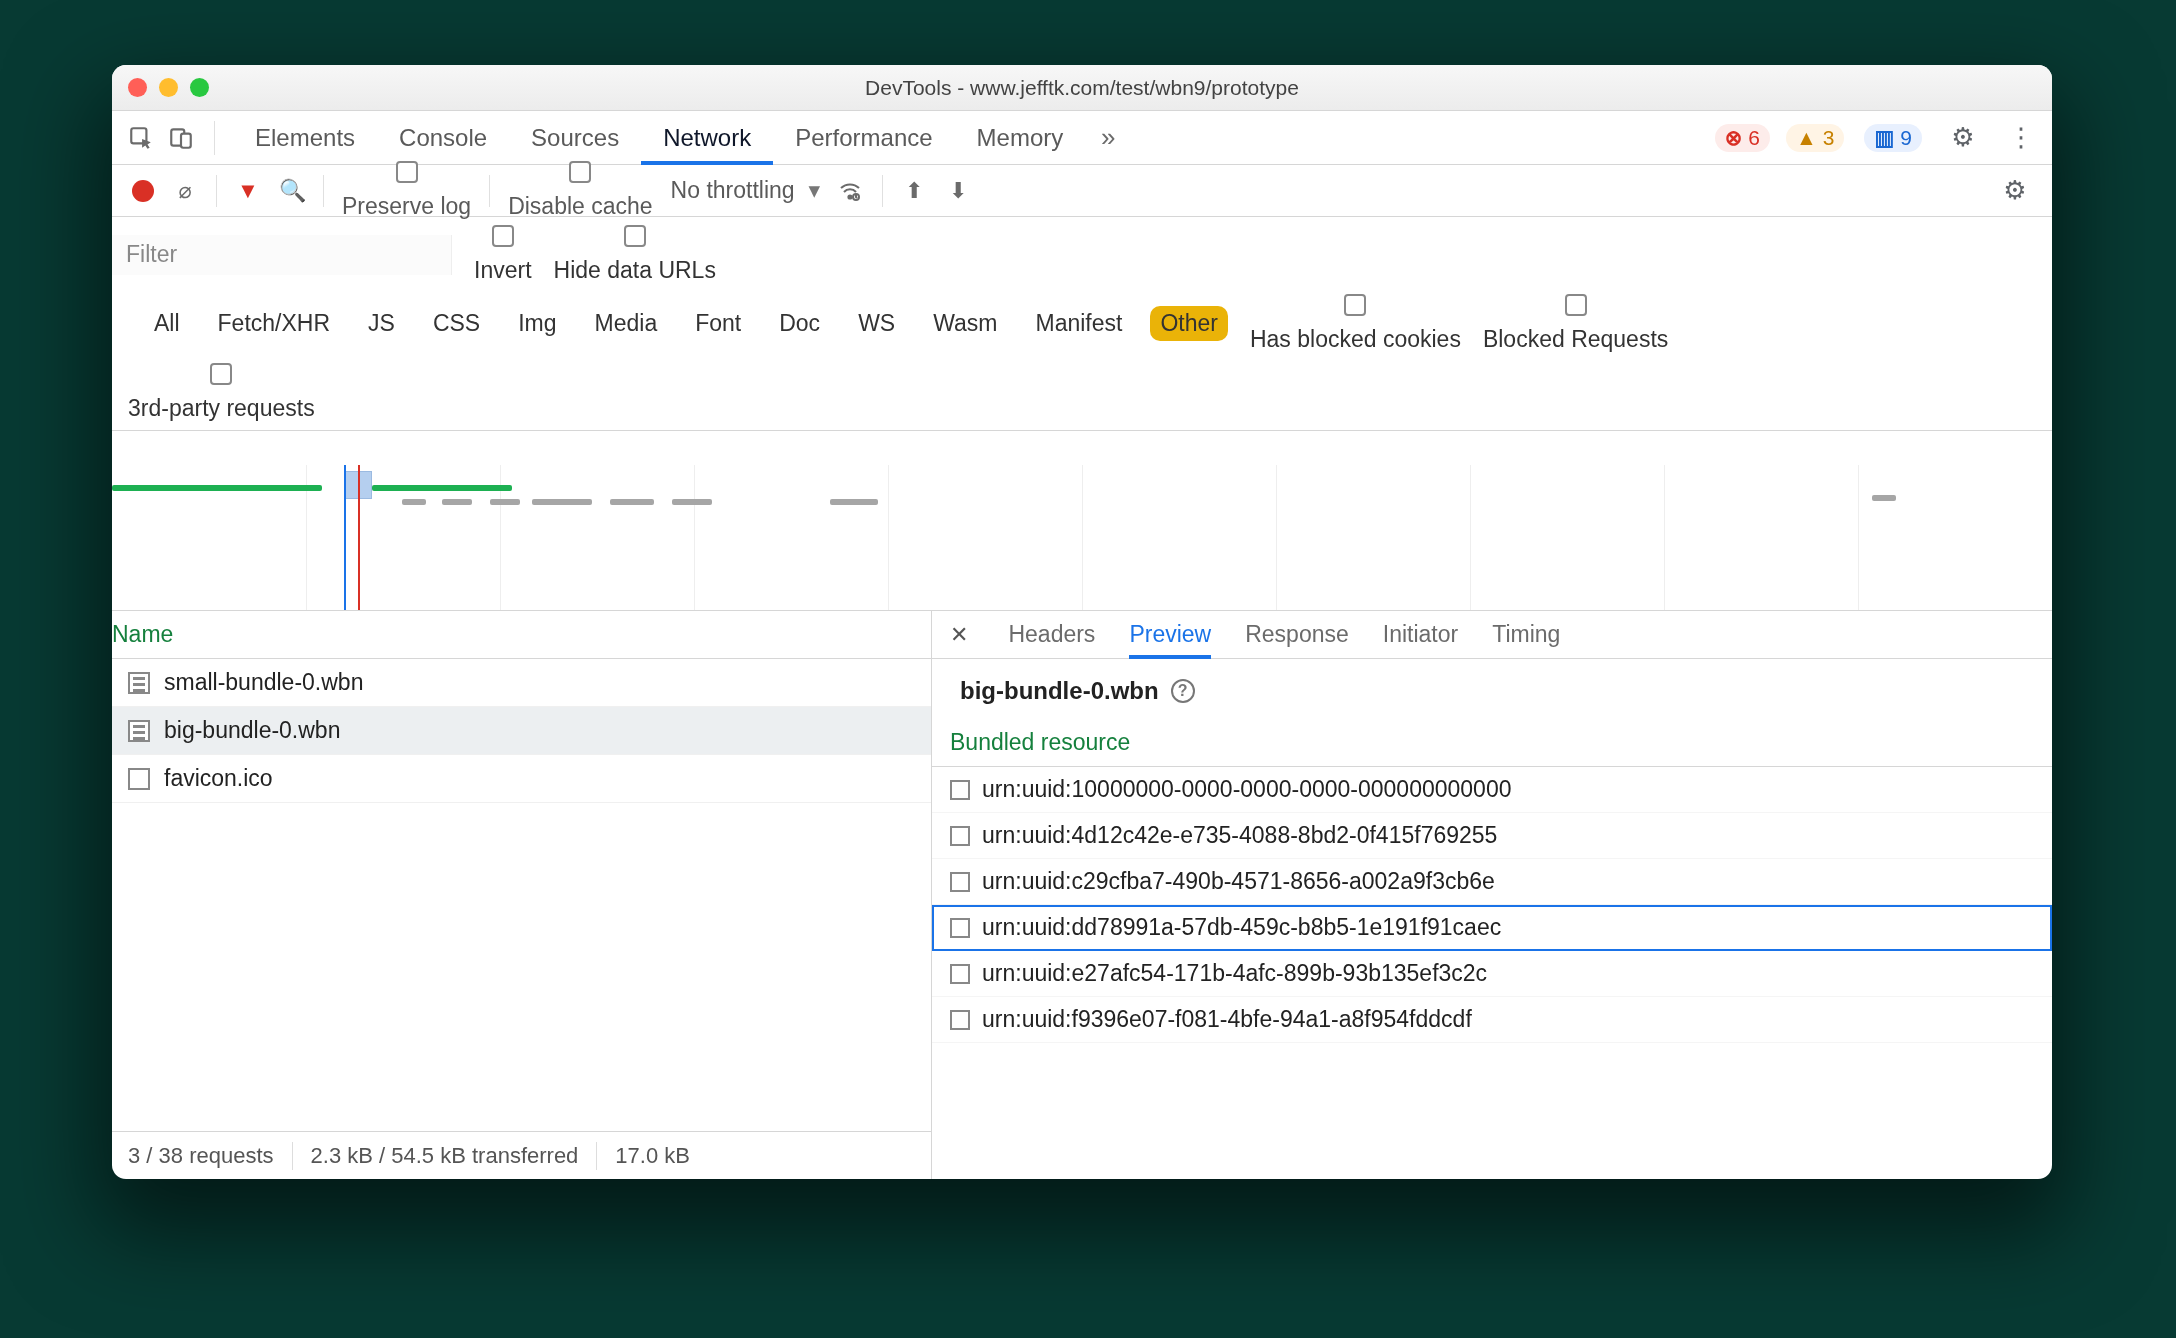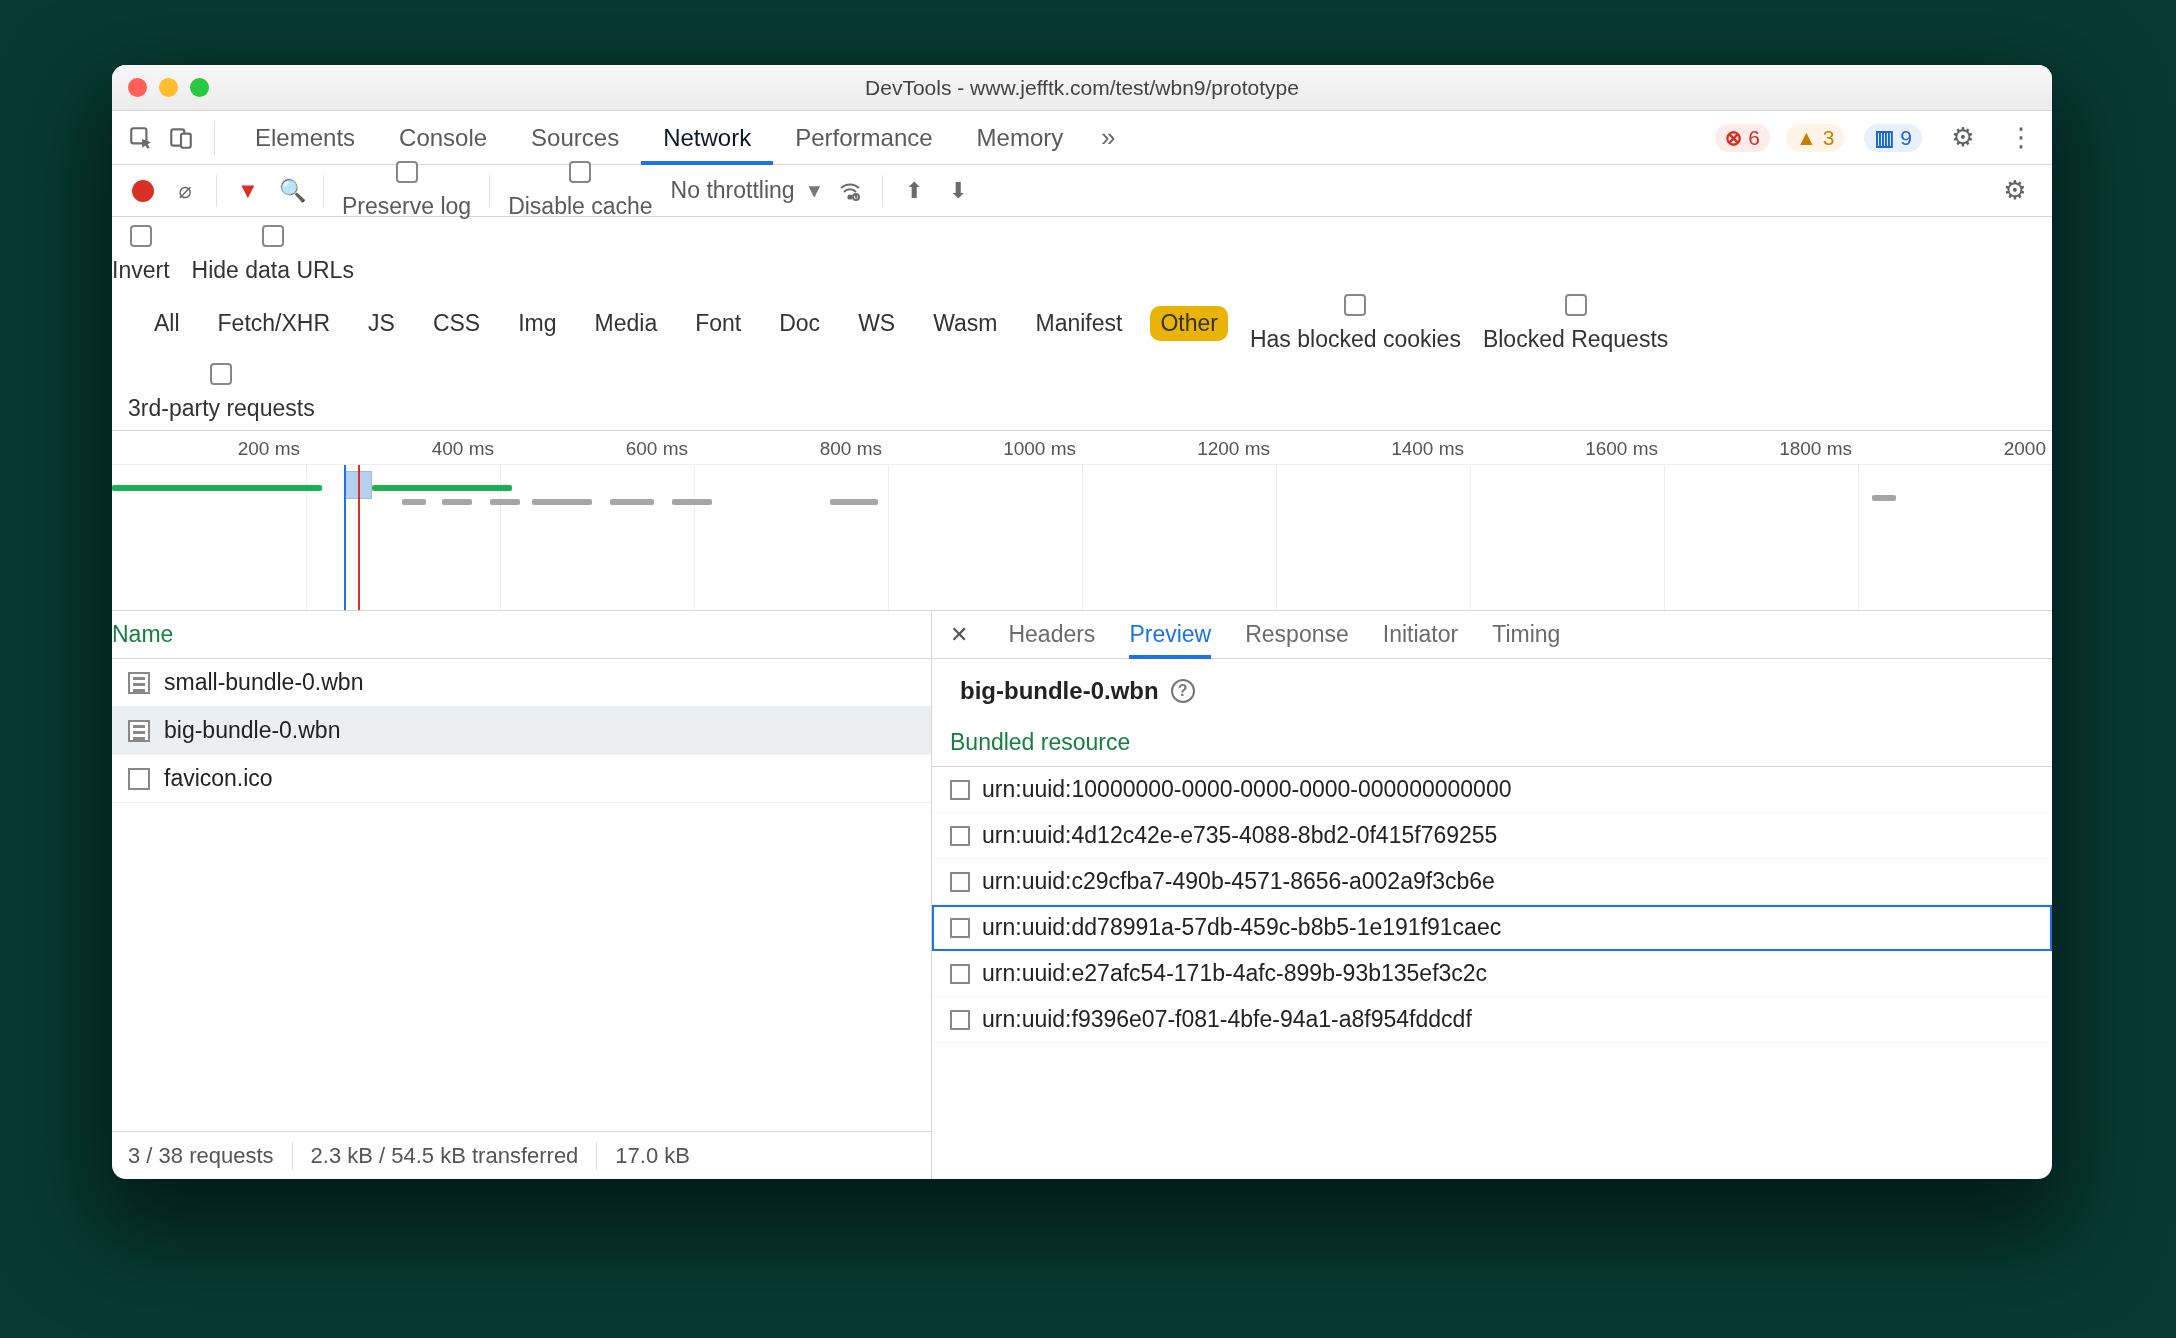--- a/index.html
+++ b/index.html
@@ -200,20 +200,21 @@
     </span>
     <div class="vsep"></div>
     <span class="tb-icon">⬆</span>
     <span class="tb-icon">⬇</span>
     <div class="spacer" style="flex:1"></div>
     <span class="gear">⚙</span>
   </div>
 
   <div class="filterbar">
     <div class="row">
+      <input class="filter-input" placeholder="Filter" style="">
       <label class="cb">
           <span class="box"></span>
           <span>Invert</span>
         </label>
       <label class="cb">
           <span class="box"></span>
           <span>Hide data URLs</span>
         </label>
     </div>
     <div class="row" style="padding-left:32px;">
@@ -242,32 +243,20 @@
     </div>
     <div class="row" style="padding-left:16px;">
       <label class="cb">
           <span class="box"></span>
           <span>3rd-party requests</span>
         </label>
     </div>
   </div>
 
   <div class="timeline">
-    <div class="ticks" id="ticks">
-        <span class="tick" style="left: 194px;">200 ms</span>
-        <span class="tick" style="left: 388px;">400 ms</span>
-        <span class="tick" style="left: 582px;">600 ms</span>
-        <span class="tick" style="left: 776px;">800 ms</span>
-        <span class="tick" style="left: 970px;">1000 ms</span>
-        <span class="tick" style="left: 1164px;">1200 ms</span>
-        <span class="tick" style="left: 1358px;">1400 ms</span>
-        <span class="tick" style="left: 1552px;">1600 ms</span>
-        <span class="tick" style="left: 1746px;">1800 ms</span>
-        <span class="tick" style="left: 1940px;">2000</span>
-      </div>
     <div class="tl-body">
       <div id="gridlines">
           <div class="gridline" style="left: 194px;"></div>
           <div class="gridline" style="left: 388px;"></div>
           <div class="gridline" style="left: 582px;"></div>
           <div class="gridline" style="left: 776px;"></div>
           <div class="gridline" style="left: 970px;"></div>
           <div class="gridline" style="left: 1164px;"></div>
           <div class="gridline" style="left: 1358px;"></div>
           <div class="gridline" style="left: 1552px;"></div>

